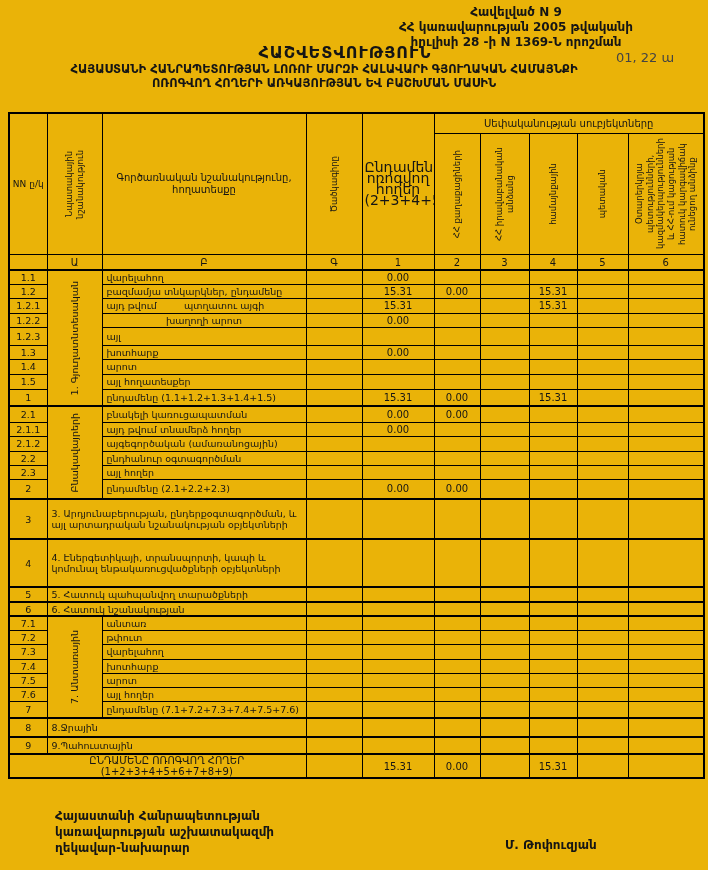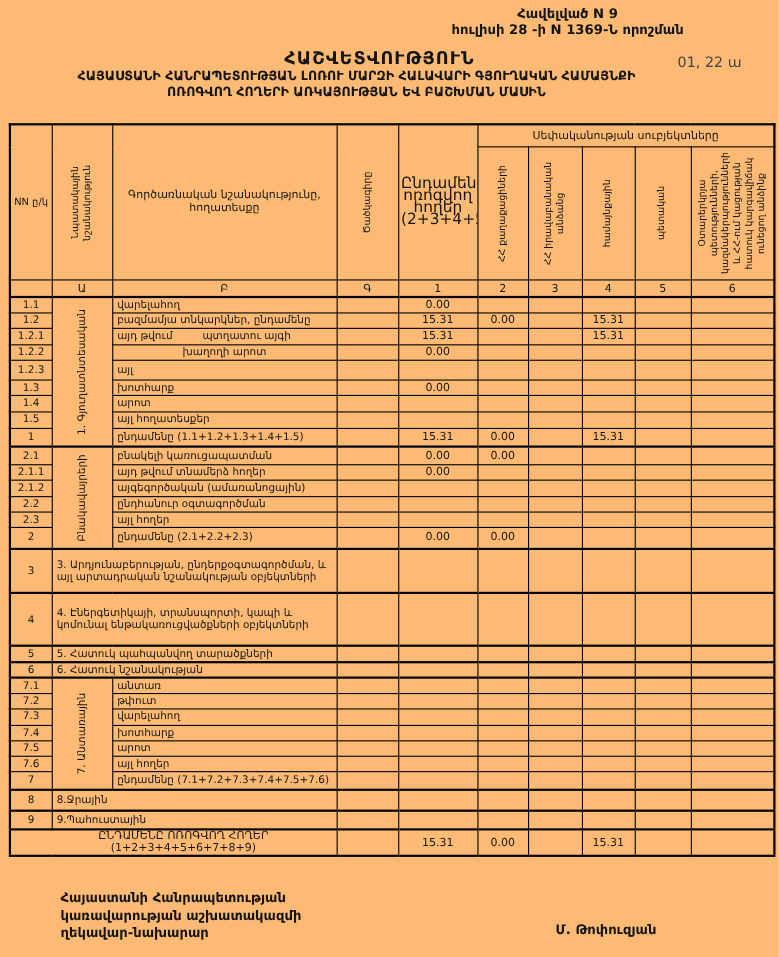--- a/index.html
+++ b/index.html
@@ -1,16 +1,16 @@
 <!DOCTYPE html>
 <html><head>
 <meta charset="utf-8">
 <style>
   html,body{margin:0;padding:0;background:#e8e8e8;}
-  .page{position:relative;width:708px;height:870px;background:#fdba74;
+  .page{position:relative;width:708px;height:870px;background:#eab308;
         font-family:"DejaVu Sans",sans-serif;color:#151515;overflow:hidden;}
   
   .appendix-block{position:absolute;left:330px;top:5px;width:372px;text-align:center;
                   font-weight:bold;font-size:12px;line-height:15px;}
   .report-title{position:absolute;left:0;top:43px;width:690px;text-align:center;
                 font-weight:bold;font-size:16px;letter-spacing:1px;}
   .stamp-note{position:absolute;left:616px;top:50px;font-size:13px;color:#444;}
   .doc-title{position:absolute;left:0;top:62px;width:648px;text-align:center;
              font-weight:bold;font-size:11.5px;line-height:14px;}
   
@@ -41,20 +41,21 @@
                 line-height:16px;}
   .signature{position:absolute;left:505px;top:838px;font-weight:bold;font-size:12px;}
 </style>
 </head>
 <body>
 
 <div class="page">
 
   <div class="appendix-block">
     <div>Հավելված N 9</div>
+    <div>ՀՀ կառավարության 2005 թվականի</div>
     <div>հուլիսի 28 -ի N 1369-Ն որոշման</div>
   </div>
 
   <div class="report-title">ՀԱՇՎԵՏՎՈՒԹՅՈՒՆ</div>
   <div class="stamp-note">01, 22 ա</div>
 
   <div class="doc-title">
     <div>ՀԱՅԱՍՏԱՆԻ ՀԱՆՐԱՊԵՏՈՒԹՅԱՆ ԼՈՌՈՒ ՄԱՐԶԻ ՀԱԼԱՎԱՐԻ ԳՅՈՒՂԱԿԱՆ ՀԱՄԱՅՆՔԻ</div>
     <div>ՈՌՈԳՎՈՂ ՀՈՂԵՐԻ ԱՌԿԱՅՈՒԹՅԱՆ ԵՎ ԲԱՇԽՄԱՆ ՄԱՍԻՆ</div>
   </div>

